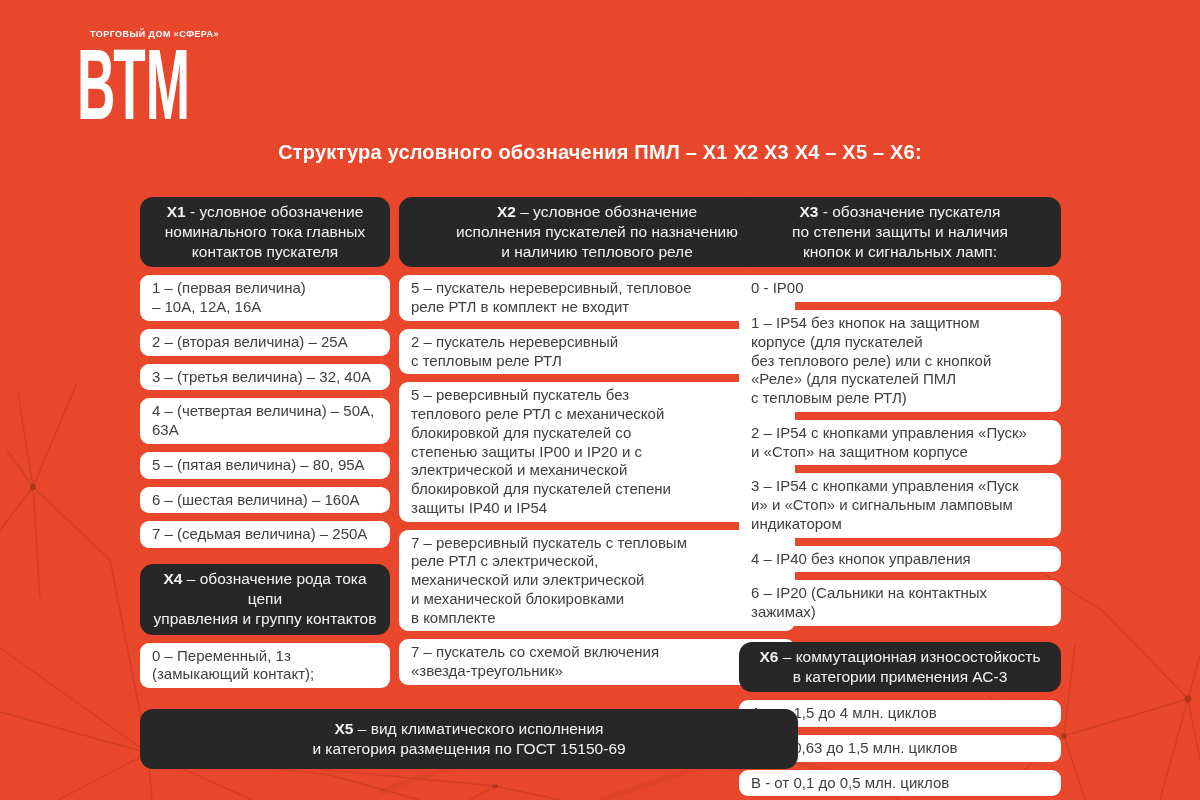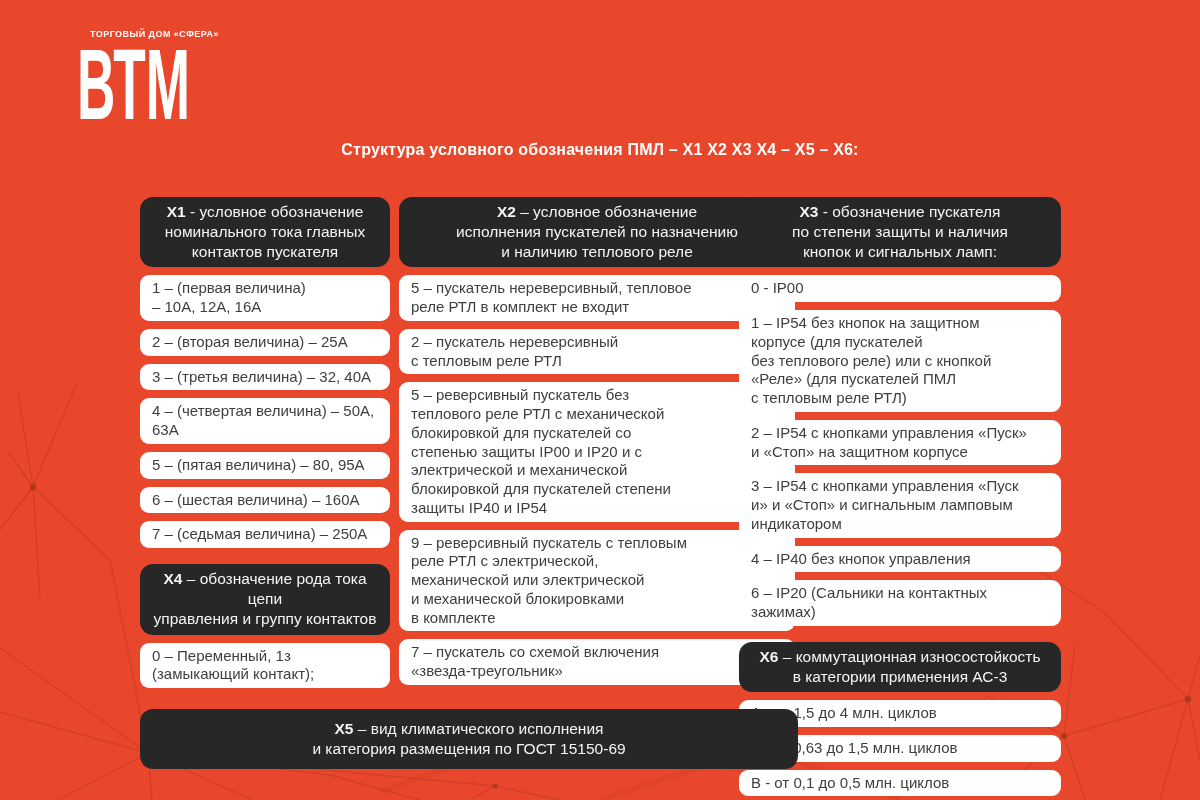--- a/index.html
+++ b/index.html
@@ -9,21 +9,21 @@
     font-family:"Liberation Sans", sans-serif;
   }
   .bg-pattern{position:absolute;left:0;top:0;width:1200px;height:800px;pointer-events:none;}
   .logo-tagline{
     position:absolute;left:72px;top:29px;color:#ffffff;
     font-size:9px;font-weight:bold;letter-spacing:.45px;white-space:nowrap;margin-left:18px;
   }
   .logo-mark{position:absolute;left:77px;top:44px;}
   .page-title{
     position:absolute;left:0;right:0;top:141px;margin:0;text-align:center;
-    color:#ffffff;font-size:16px;font-weight:800;letter-spacing:.2px;
+    color:#ffffff;font-size:20px;font-weight:800;letter-spacing:.2px;
   }
   .col{position:absolute;top:197px;display:flex;flex-direction:column;gap:8px;}
   .col-1{left:140px;width:250px;}
   .col-2{left:399px;width:396px;}
   .col-3{left:739px;width:322px;justify-content:center;}
   .hdr{
     background:#272727;color:#F4F4F4;border-radius:13px;
     padding:5px 10px;text-align:center;
     font-size:15.5px;line-height:1.3;white-space:pre-line;
   }
@@ -95,21 +95,21 @@
 реле РТЛ в комплект не входит</div>
   <div class="card">2 – пускатель нереверсивный
 с тепловым реле РТЛ</div>
   <div class="card">5 – реверсивный пускатель без
 теплового реле РТЛ с механической
 блокировкой для пускателей со
 степенью защиты IP00 и IP20 и с
 электрической и механической
 блокировкой для пускателей степени
 защиты IP40 и IP54</div>
-  <div class="card">9 – реверсивный пускатель с тепловым
+  <div class="card">7 – реверсивный пускатель с тепловым
 реле РТЛ с электрической,
 механической или электрической
 и механической блокировками
 в комплекте</div>
   <div class="card">7 – пускатель со схемой включения
 «звезда-треугольник»</div>
 </section>
 
 <section class="col col-3">
   <div class="hdr"><span class="code">Х3</span><span> - обозначение пускателя

